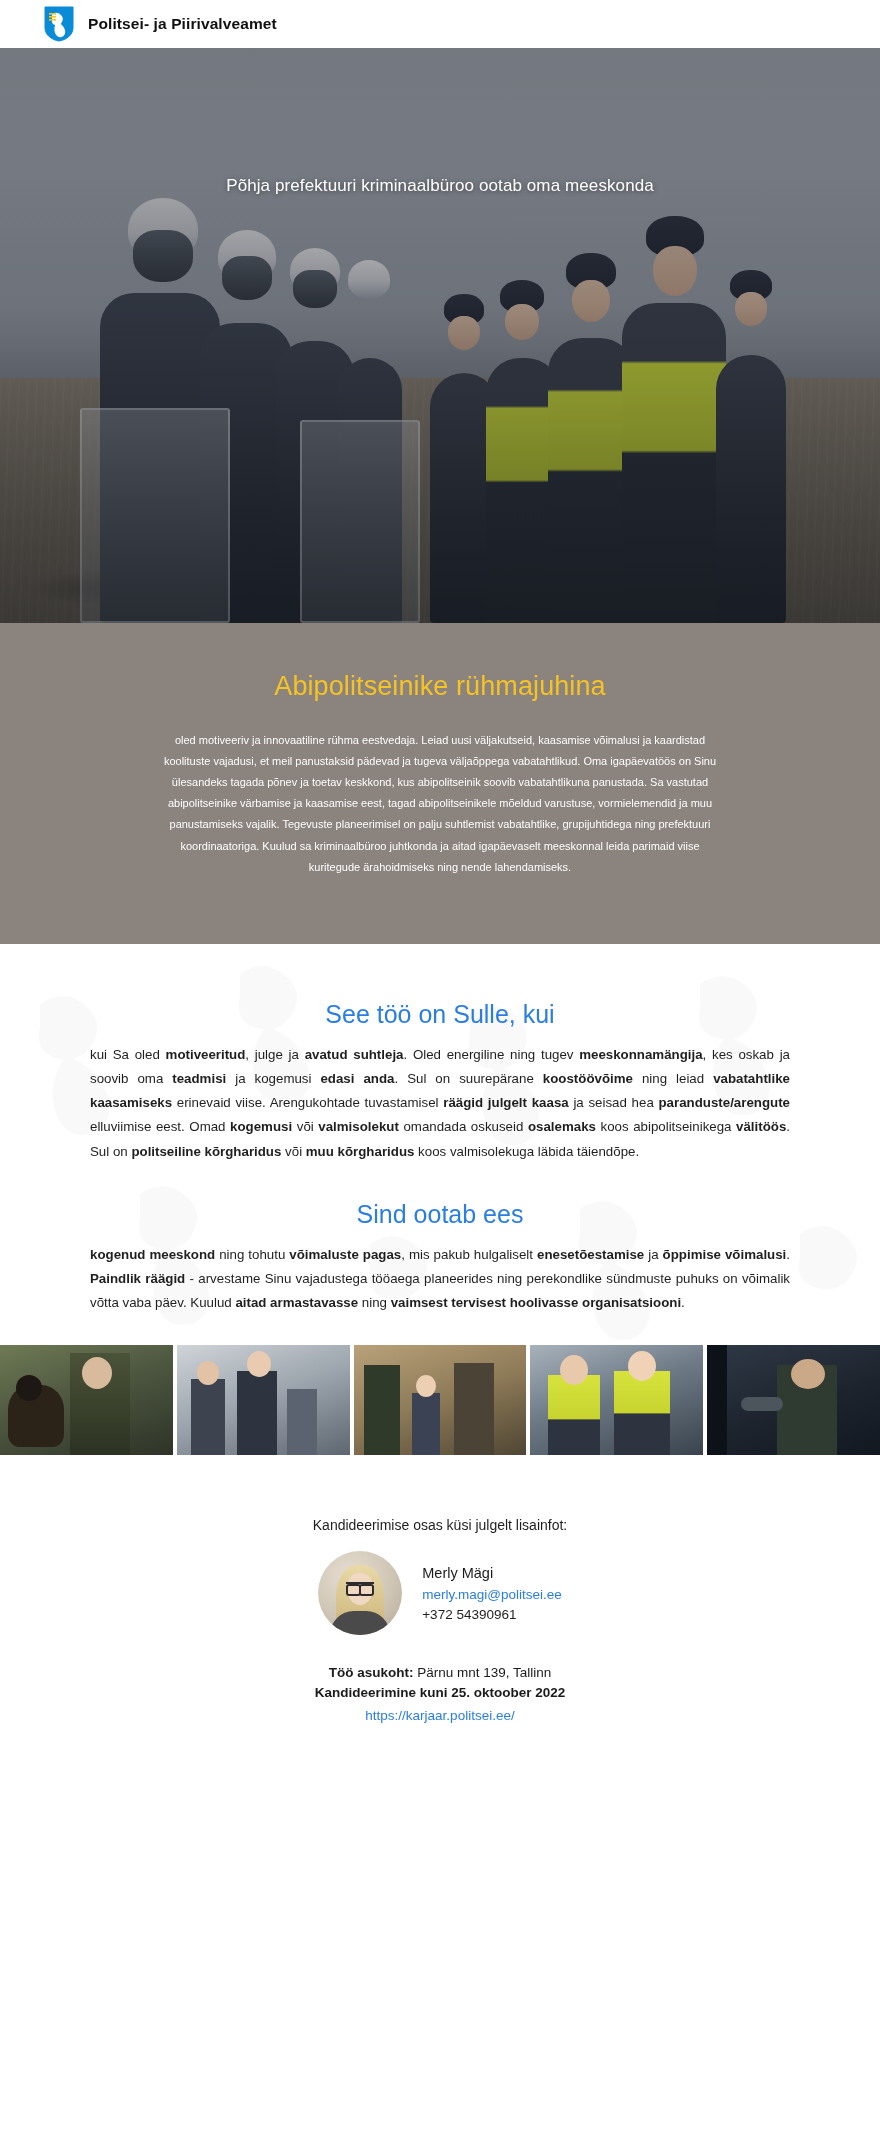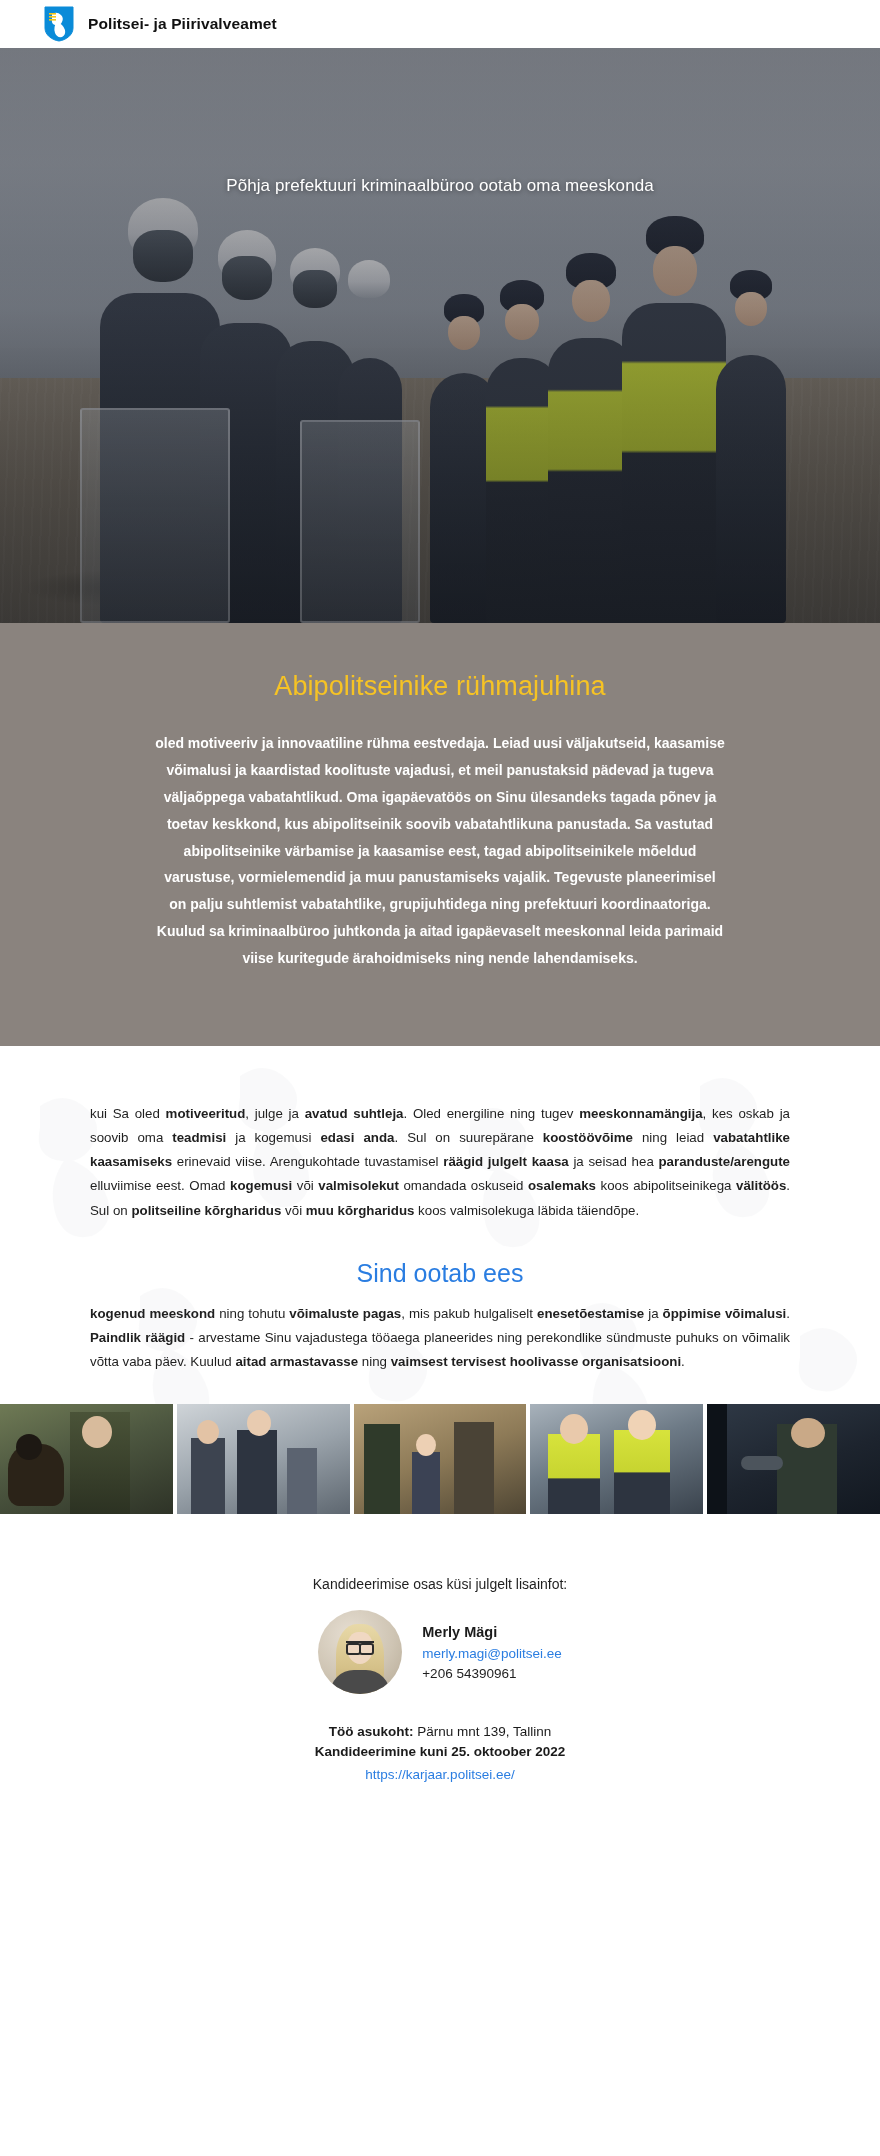--- a/index.html
+++ b/index.html
@@ -117,27 +117,26 @@
   }
   .band-grey h2 {
     margin:0 0 28px 0;
     text-align:center;
     color:#f6c324;
     font-size: 27px;
     font-weight: 400;
     letter-spacing:.1px;
   }
   .band-grey p {
-    margin:16px auto;
+    margin:8px auto;
     width: 570px;
     text-align:center;
     color:#ffffff;
-    font-size: 14px;
+    font-size: 11px;
     line-height: 1.92;
-    font-weight: bold;
   }
 
   
   .band-white {
     position:relative;
     background:#ffffff;
     padding: 56px 0 30px 0;
     overflow:hidden;
   }
   .watermark {
@@ -192,21 +191,21 @@
     position:relative; overflow:hidden; flex:0 0 auto;
   }
   .avatar .hair { position:absolute; left:18px; top:14px; width:48px; height:70px; border-radius:44% 44% 30% 30%; background: linear-gradient(180deg,#e8d9a8 0%, #d6c28a 60%, #c2ac74 100%); }
   .avatar .faced { position:absolute; left:29px; top:22px; width:26px; height:32px; border-radius:46% 46% 52% 52%; background:#f0d8c2; }
   .avatar .glasses { position:absolute; left:28px; top:31px; width:28px; height:8px; border-top:2px solid #2c2c2c; }
   .avatar .glasses:before, .avatar .glasses:after { content:""; position:absolute; top:0; width:11px; height:8px; border:2px solid #2c2c2c; border-radius:3px; }
   .avatar .glasses:before { left:0; }
   .avatar .glasses:after { right:0; }
   .avatar .body { position:absolute; left:12px; bottom:-6px; width:60px; height:30px; border-radius:24px 24px 0 0; background:#4a4a4a; }
   .contact-info { text-align:left; }
-  .contact-name { font-size:14.5px; font-weight:700; margin:0 0 6px 0; }
+  .contact-name { font-size:14.5px; font-weight:400; margin:0 0 6px 0; }
   .contact-mail { font-size:13.5px; color:#2a7de1; margin:0 0 5px 0; text-decoration:none; display:block; }
   .contact-phone { font-size:13.5px; color:#1f1f1f; margin:0; }
   .footer-meta { margin-top: 30px; }
   .footer-meta p { margin:0 0 5px 0; font-size:13.5px; font-weight:700; color:#1b1b1b; }
   .footer-meta .label { font-weight:700; }
   .footer-meta .value { font-weight:400; }
   .footer-link { font-size:13.5px; color:#2a7de1; text-decoration:none; display:inline-block; margin-top:3px; }
 </style>
 </head>
 <body>
@@ -290,20 +289,21 @@
         <path d="M726 92 q32 10 42 42 q6 26 -16 36 q-26 6 -36 -20 q-10 -32 10 -58 z"></path>
         <path d="M140 250 q26 -18 48 4 q16 16 4 36 q-12 20 -36 14 q-22 -6 -16 -32 z"></path>
         <path d="M166 302 q32 10 42 42 q6 26 -16 36 q-26 6 -36 -20 q-10 -32 10 -58 z"></path>
         <path d="M580 265 q26 -18 48 4 q16 16 4 36 q-12 20 -36 14 q-22 -6 -16 -32 z"></path>
         <path d="M606 317 q32 10 42 42 q6 26 -16 36 q-26 6 -36 -20 q-10 -32 10 -58 z"></path>
         <path d="M370 300 q26 -18 48 4 q16 16 4 36 q-12 20 -36 14 q-22 -6 -16 -32 z"></path>
         <path d="M800 290 q26 -18 48 4 q16 16 4 36 q-12 20 -36 14 q-22 -6 -16 -32 z"></path>
       </g>
     </svg>
     <div class="inner">
+      <h2 style="color: rgb(42, 125, 225);">See töö on Sulle, kui</h2>
       <p class="body-text">kui Sa oled <b>motiveeritud</b>, julge ja <b>avatud suhtleja</b>. Oled energiline ning tugev <b>meeskonnamängija</b>, kes oskab ja soovib oma <b>teadmisi</b> ja kogemusi <b>edasi anda</b>. Sul on suurepärane <b>koostöövõime</b> ning leiad <b>vabatahtlike kaasamiseks</b> erinevaid viise. Arengukohtade tuvastamisel <b>räägid julgelt kaasa</b> ja seisad hea <b>paranduste/arengute</b> elluviimise eest. Omad <b>kogemusi</b> või <b>valmisolekut</b> omandada oskuseid <b>osalemaks</b> koos abipolitseinikega <b>välitöös</b>. Sul on <b>politseiline kõrgharidus</b> või <b>muu kõrgharidus</b> koos valmisolekuga läbida täiendõpe.</p>
 
       <h2 class="second" style="color: rgb(42, 125, 225);">Sind ootab ees</h2>
       <p class="body-text"><b>kogenud meeskond</b> ning tohutu <b>võimaluste pagas</b>, mis pakub hulgaliselt <b>enesetõestamise</b> ja <b>õppimise võimalusi</b>. <b>Paindlik räägid</b> - arvestame Sinu vajadustega tööaega planeerides ning perekondlike sündmuste puhuks on võimalik võtta vaba päev. Kuulud <b>aitad armastavasse</b> ning <b>vaimsest tervisest hoolivasse organisatsiooni</b>.</p>
     </div>
   </section>
 
   <div class="strip">
     <div class="cell c1">
       <div class="blob" style="left:8px; top:40px; width:56px; height:62px; background:#2b2318; border-radius:40% 40% 20% 20%;"></div>
@@ -344,21 +344,21 @@
     <div class="contact">
       <div class="avatar">
         <div class="hair"></div>
         <div class="faced"></div>
         <div class="glasses"></div>
         <div class="body"></div>
       </div>
       <div class="contact-info">
         <p class="contact-name">Merly Mägi</p>
         <a class="contact-mail" href="#">merly.magi@politsei.ee</a>
-        <p class="contact-phone">+206 54390961</p>
+        <p class="contact-phone">+372 54390961</p>
       </div>
     </div>
 
     <div class="footer-meta">
       <p>
         <span class="label">Töö asukoht:</span>
         <span class="value">Pärnu mnt 139, Tallinn</span>
       </p>
       <p>Kandideerimine kuni 25. oktoober 2022</p>
       <a class="footer-link" href="#">https://karjaar.politsei.ee/</a>

